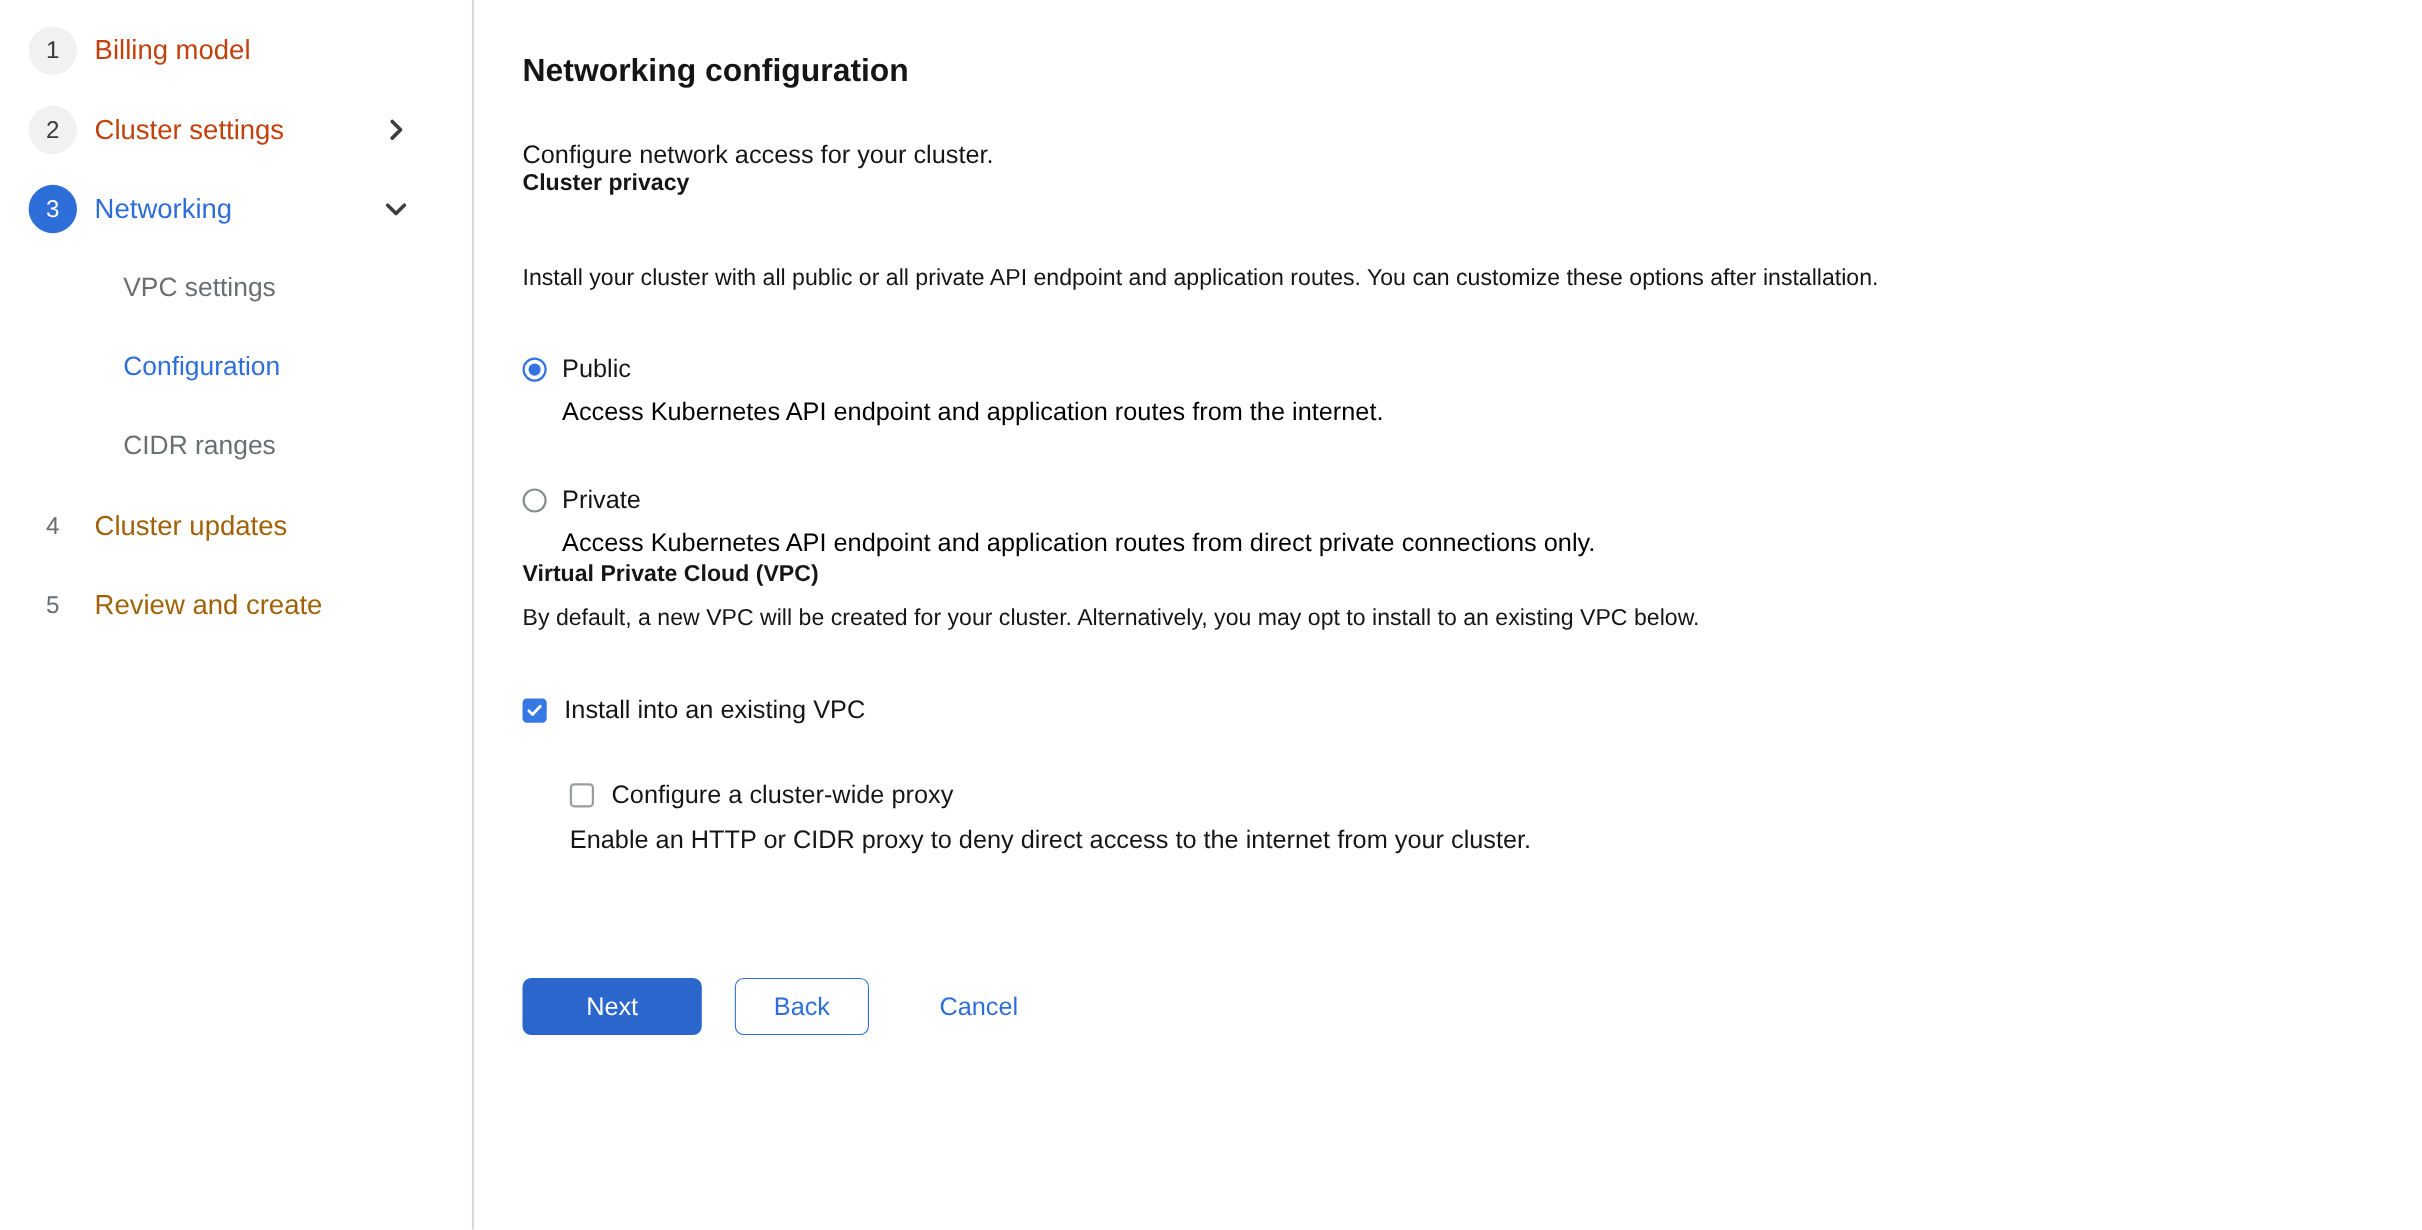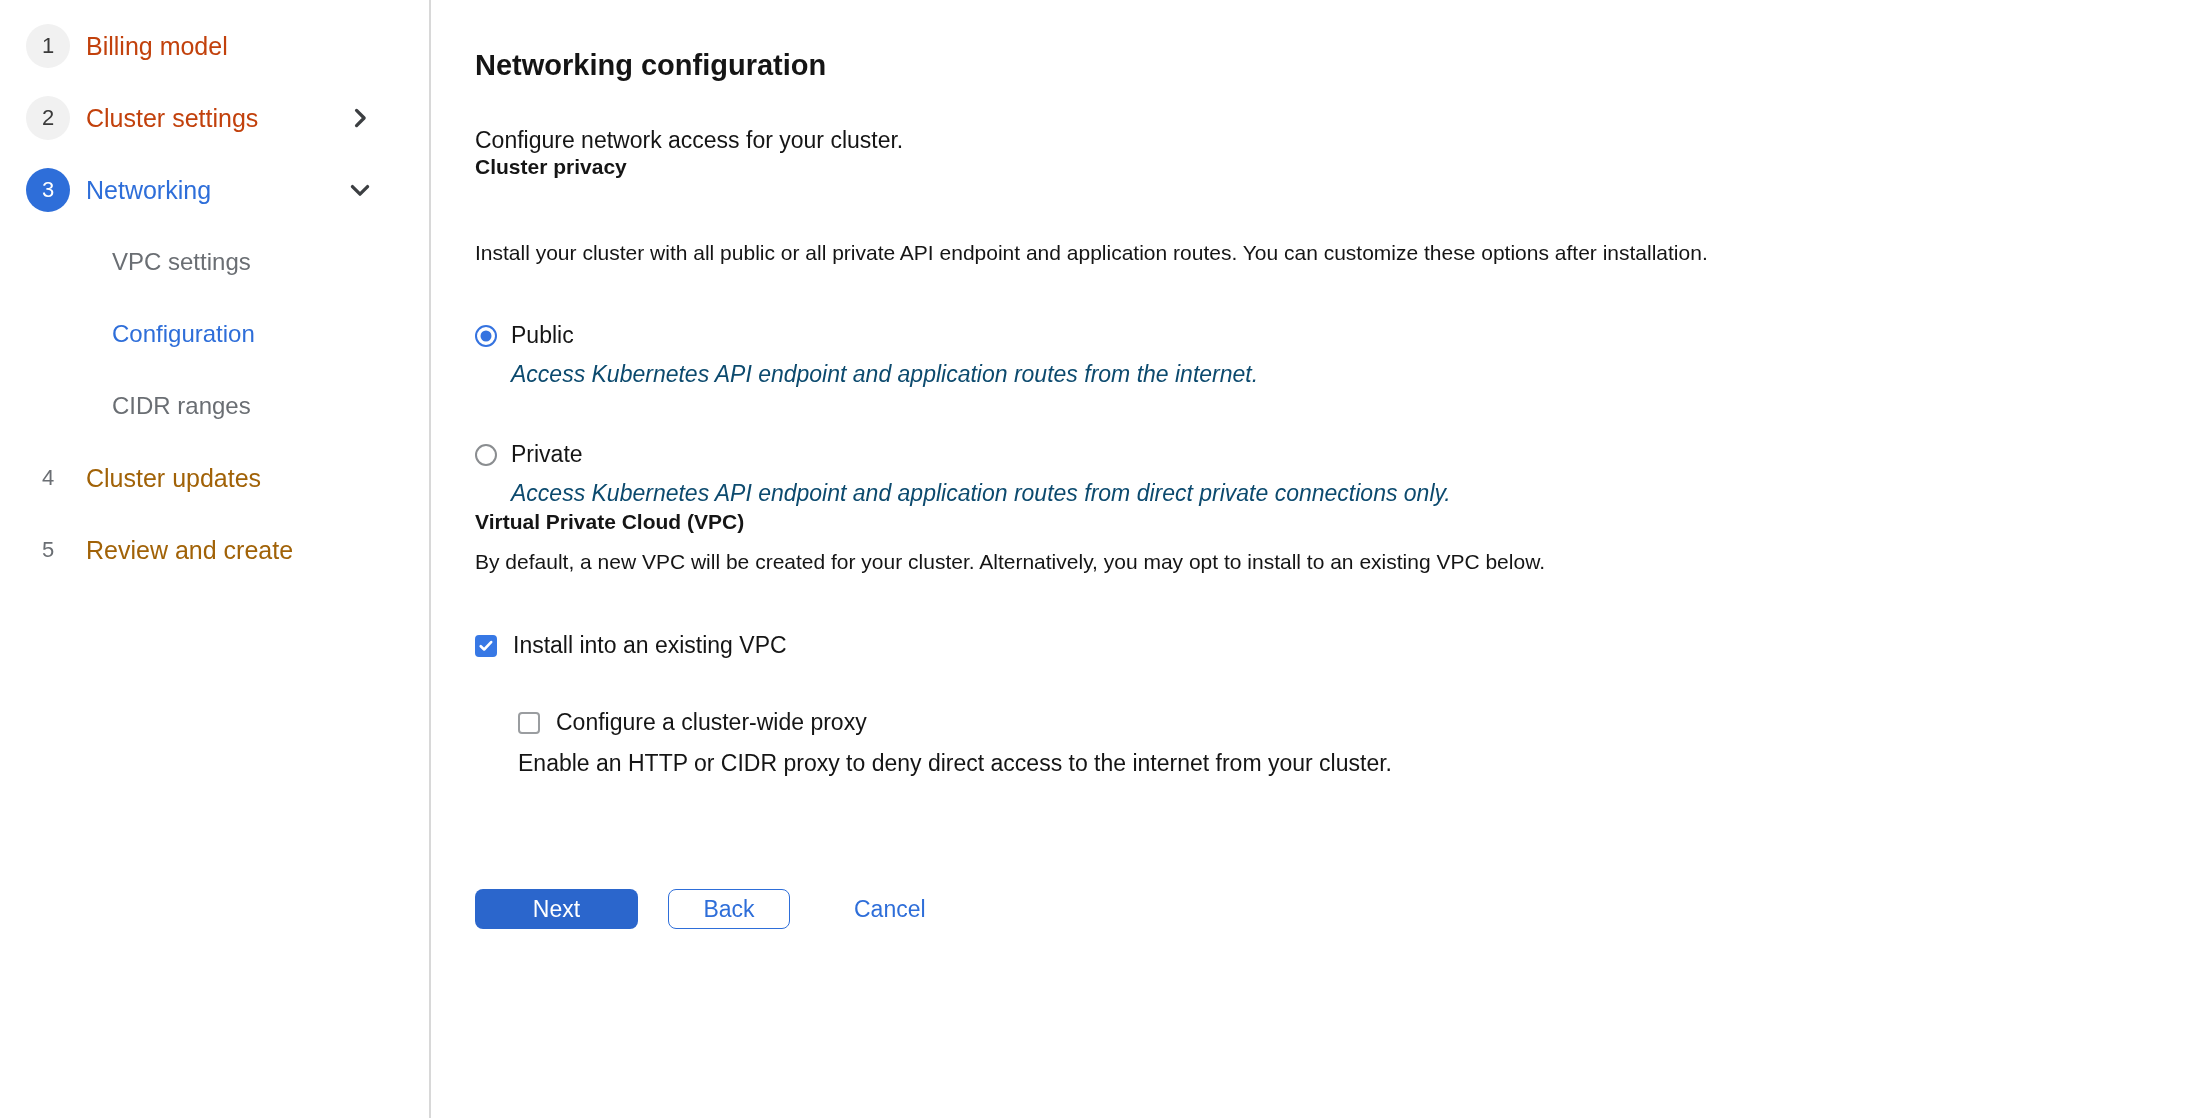--- a/index.html
+++ b/index.html
@@ -36,37 +36,37 @@
   .radio-option { display:flex; align-items:flex-start; margin-top:54px; cursor:pointer; }
   .radio-option + .radio-option { margin-top:50px; }
   .radio { flex:0 0 22px; width:22px; height:22px; border-radius:50%;
            border:2px solid #8a8d90; background:#fff; margin-top:4px; margin-right:14px;
            position:relative; cursor:pointer; }
   .radio.selected { border-color:#3573e0; }
   .radio.selected::after { content:""; position:absolute; left:50%; top:50%;
            width:11px; height:11px; border-radius:50%; background:#3573e0;
            transform:translate(-50%,-50%); }
   .option-label { font-size:23px; line-height:1.3; }
-  .option-desc { font-size:23px; line-height:1.3; margin-top:9px; color:#0c4a6e;font-style:italic; }
+  .option-desc { font-size:23px; line-height:1.3; margin-top:9px; color:#000000; }
 
   
   .checkbox-row { display:flex; align-items:center; cursor:pointer; }
   .install-row { margin-top:56px; }
   .checkbox { flex:0 0 22px; width:22px; height:22px; border-radius:4px;
               border:2px solid #9a9da0; background:#fff; margin-right:16px;
               display:flex; align-items:center; justify-content:center; cursor:pointer; }
   .checkbox.checked { background:#3778e5; border-color:#3778e5; }
   .checkbox svg { display:block; }
   .checkbox-label { font-size:23px; }
   .proxy-block { margin-left:43px; margin-top:50px; }
   .proxy-desc { font-size:23px; margin-top:13px; line-height:1.3; }
 
   
   .footer { display:flex; align-items:center; margin-top:110px; }
-  .btn { font-family:"Liberation Sans", sans-serif; font-size:23px; height:40px;
+  .btn { font-family:"Liberation Sans", sans-serif; font-size:23px; height:52px;
          border-radius:8px; cursor:pointer; }
   .btn.primary { background:#2b66cc; color:#ffffff; border:none; min-width:163px; padding:0 44px; margin-right:30px; }
   .btn.secondary { background:#ffffff; color:#2e6ed9; border:1.5px solid #2e6ed9; min-width:122px; padding:0 30px; margin-right:58px; }
   .btn.link { background:transparent; border:none; color:#2e6ed9; padding:0 6px; }
 </style>
 </head>
 <body>
 
 <div class="layout">
 

